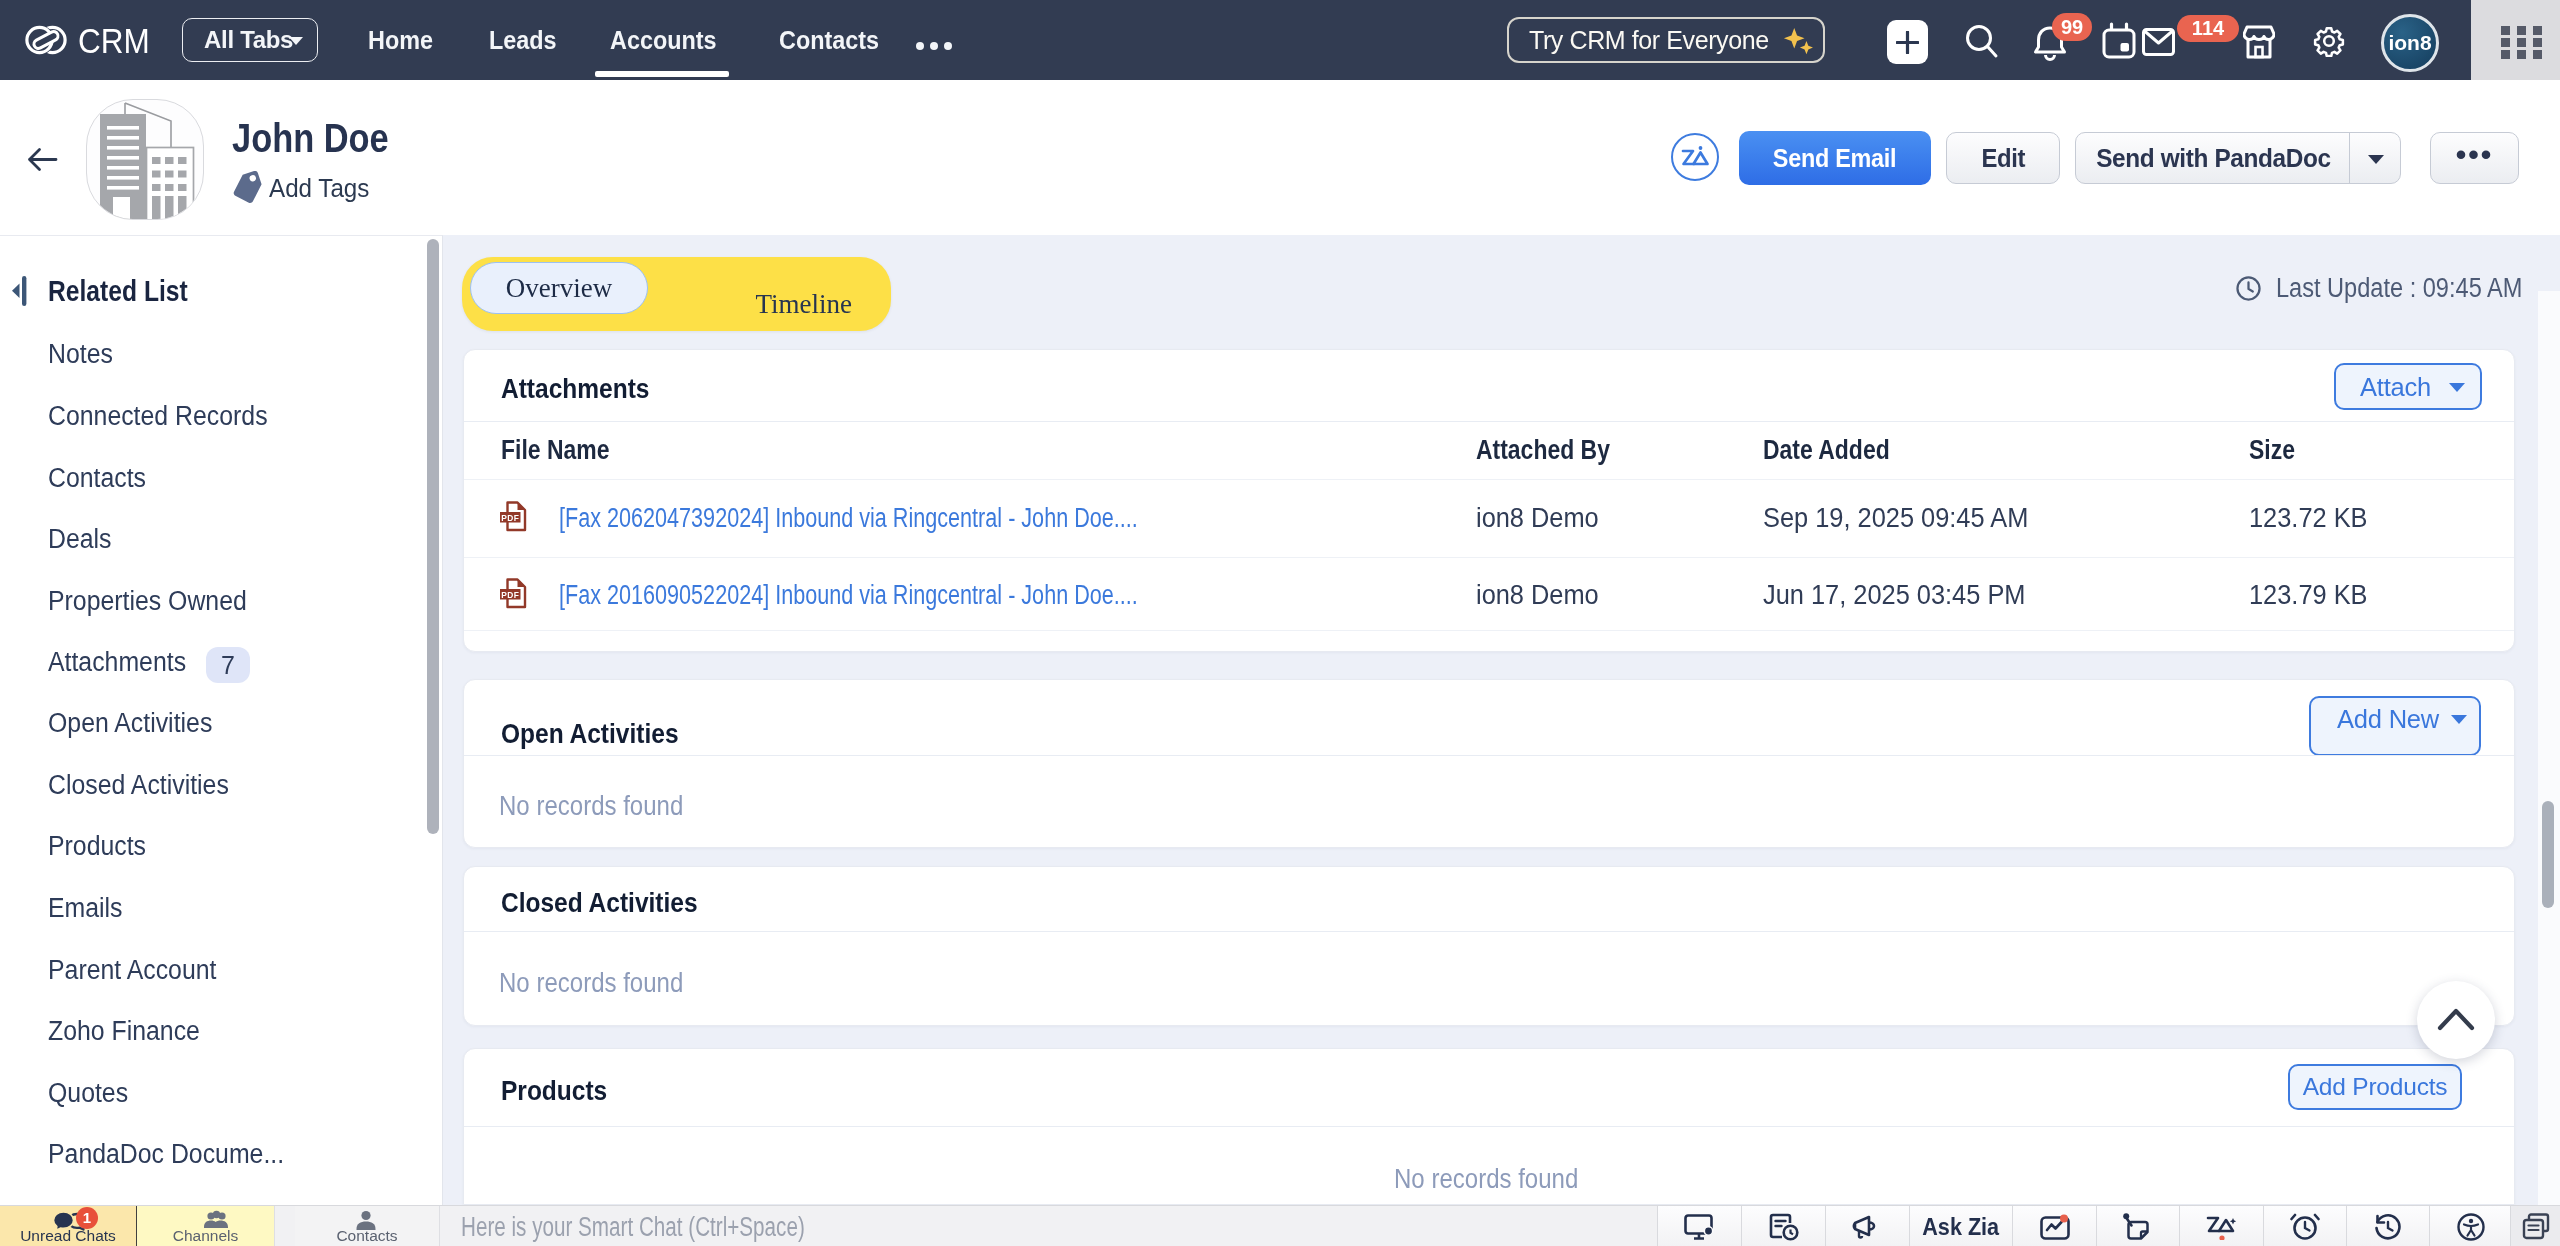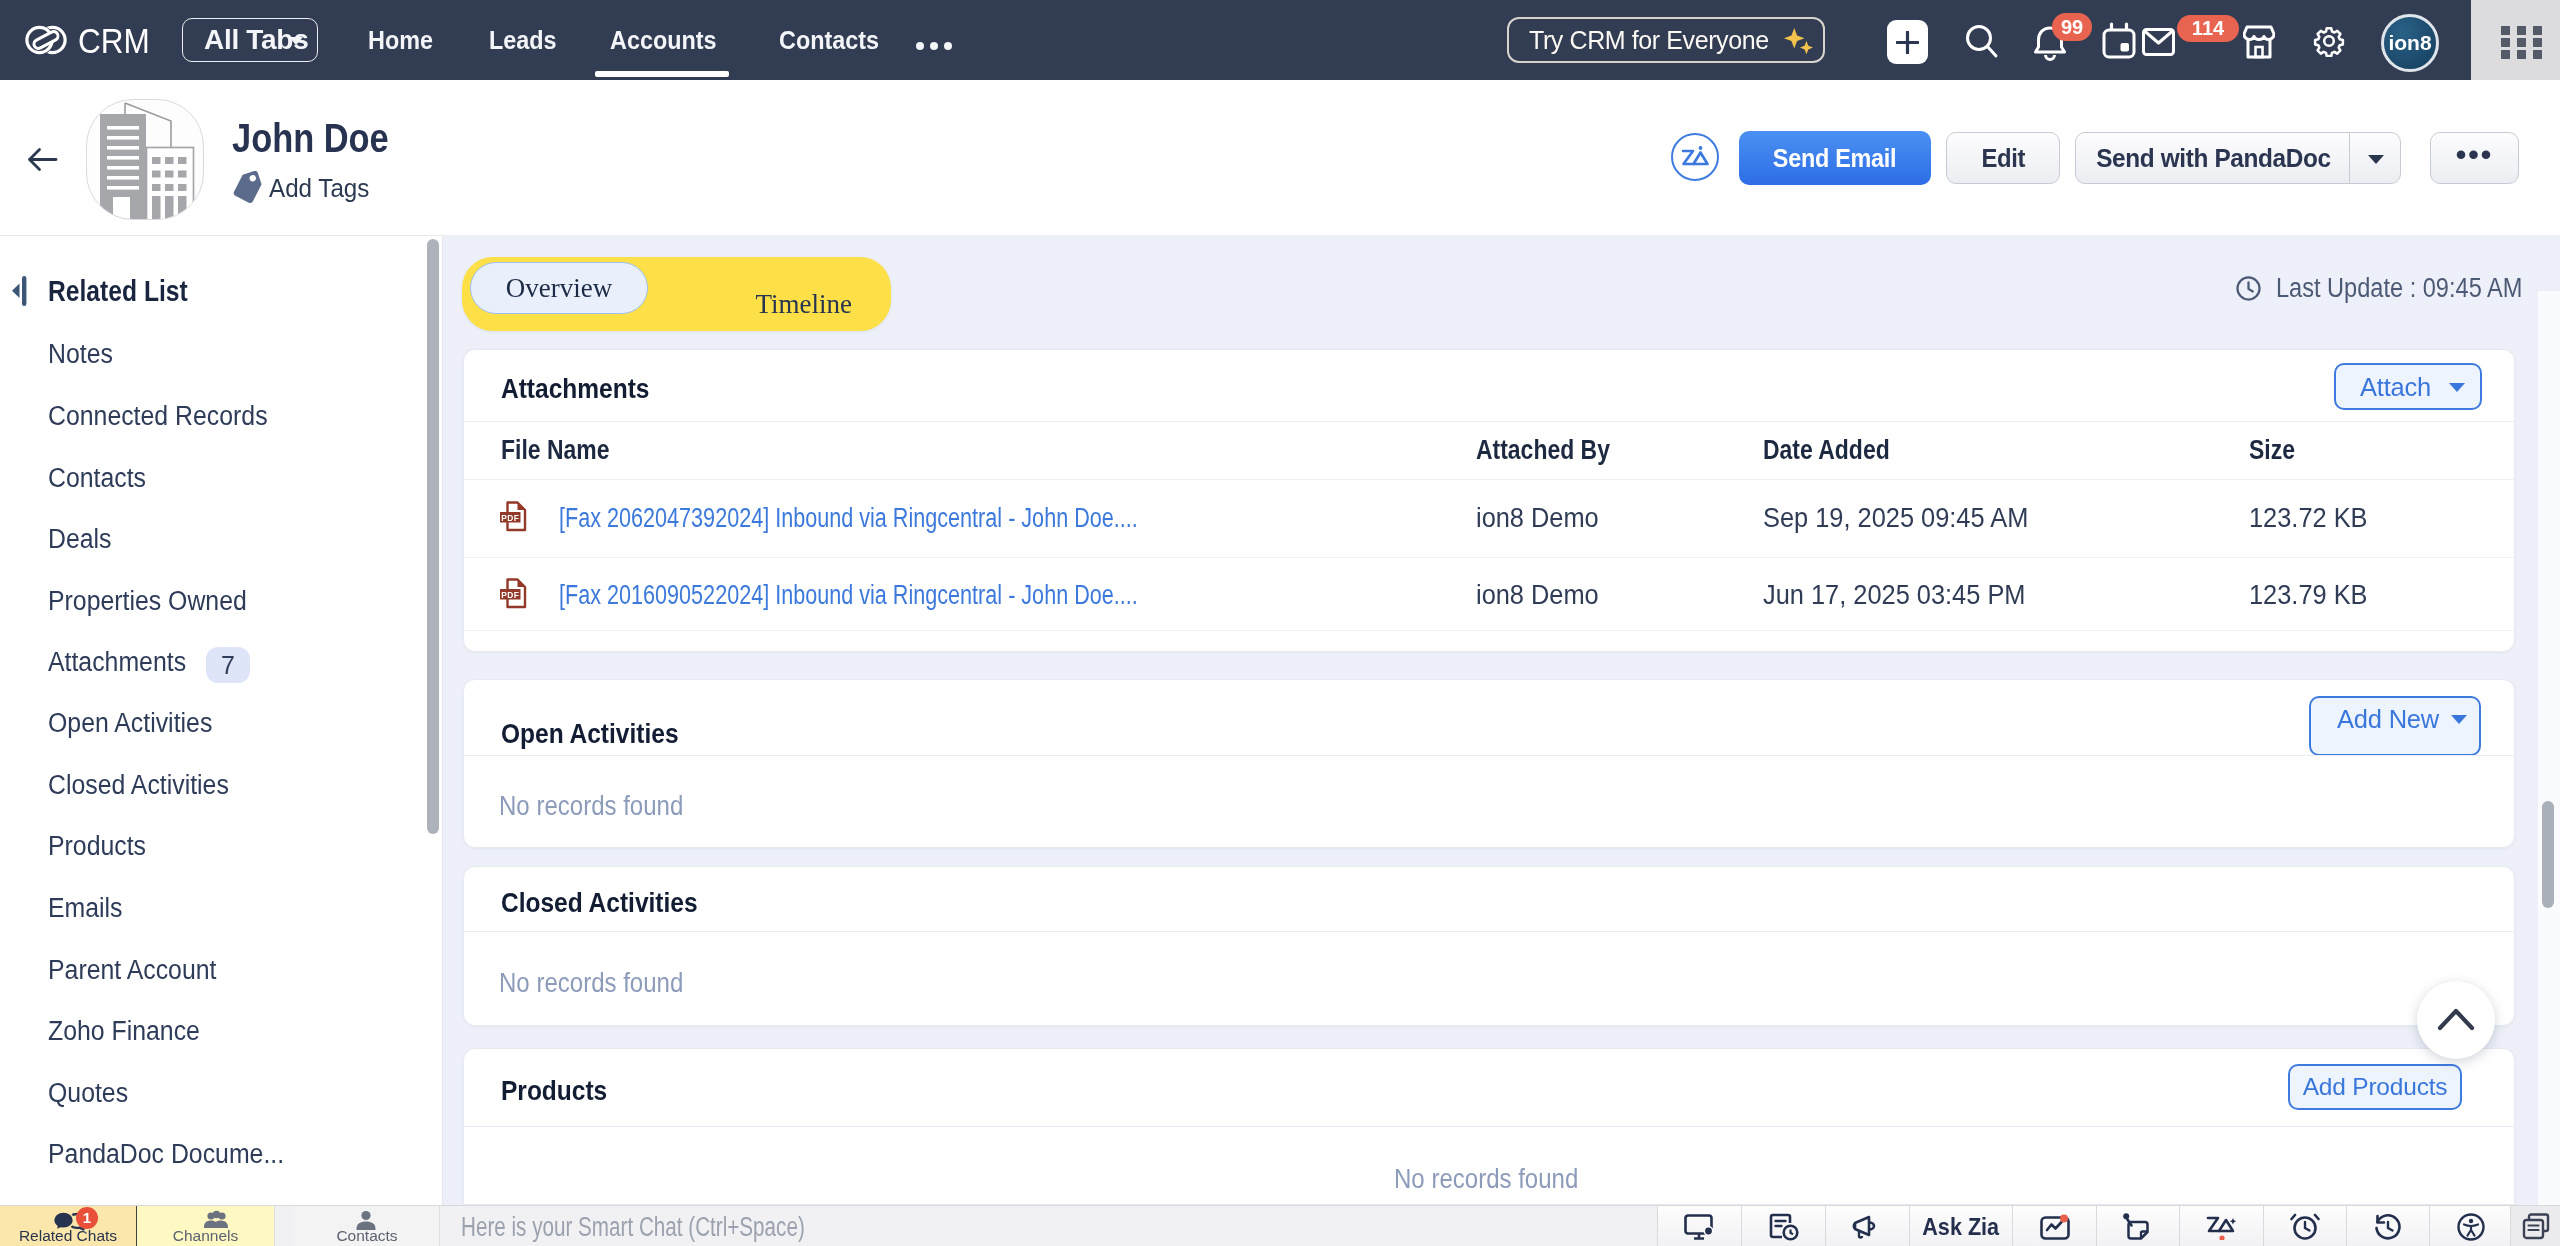--- a/index.html
+++ b/index.html
@@ -3,21 +3,21 @@
 <meta charset="utf-8">
 <style>
 * { margin:0; padding:0; box-sizing:border-box; }
 html,body { width:2560px; height:1246px; overflow:hidden; }
 body { font-family:"Liberation Sans", sans-serif; position:relative; background:#fff; }
 .abs { position:absolute; }
 
 #nav { position:absolute; left:0; top:0; width:2560px; height:80px; background:#323c52; }
 #nav .navlink { position:absolute; top:0; height:80px; line-height:80px; color:#f3f5f8; font-size:26px; font-weight:700; transform:scaleX(.9); transform-origin:0 50%; }
 #crmtxt { position:absolute; left:78px; top:0; height:80px; line-height:82px; color:#fff; font-size:35px; font-weight:500; transform:scaleX(.9); transform-origin:0 50%; }
-#alltabs { position:absolute; left:182px; top:18px; width:136px; height:44px; border:1.5px solid #eceef2; border-radius:10px; color:#f3f5f8; font-size:28px; font-weight:700; line-height:41px; text-align:left; padding-left:21px; letter-spacing:-.3px; white-space:nowrap; }
+#alltabs { position:absolute; left:182px; top:18px; width:136px; height:44px; border:1.5px solid #eceef2; border-radius:10px; color:#f3f5f8; font-size:24px; font-weight:700; line-height:41px; text-align:left; padding-left:21px; letter-spacing:-.3px; white-space:nowrap; }
 #alltabs .caret { position:absolute; right:14px; top:18px; width:0; height:0; border-left:7px solid transparent; border-right:7px solid transparent; border-top:8px solid #f3f5f8; }
 #acct-underline { position:absolute; left:595px; top:71px; width:134px; height:6px; background:#fff; border-radius:2px; }
 .navdots { position:absolute; left:916px; top:36px; }
 .navdots span { display:inline-block; width:8px; height:8px; border-radius:50%; background:#f3f5f8; margin-right:6px; }
 #trybtn { position:absolute; left:1507px; top:17px; width:318px; height:46px; border:2px solid rgba(243,238,226,.85); border-radius:12px; color:#fbf9f3; font-size:25px; font-weight:400; line-height:42px; padding-left:20px; letter-spacing:-.4px; white-space:nowrap; }
 .badge { position:absolute; background:#e96450; color:#fff; font-size:20px; font-weight:700; border-radius:14px; text-align:center; }
 #appgrid { position:absolute; left:2471px; top:0; width:89px; height:80px; background:#dcdcdf; }
 
 #subhead { position:absolute; left:0; top:80px; width:2560px; height:155px; background:#fff; }
 #avatar { position:absolute; left:86px; top:19px; width:118px; height:121px; border-radius:47px; background:#fdfdfe; border:1.5px solid #d9dade; overflow:hidden; }
@@ -301,21 +301,21 @@
   <div id="sbthumb"></div>
 </div>
 <div id="botbar">
 
   <div class="bottab" style="left:0;width:136px;background:#fbe7ab">
     <svg class="abs" style="left:52px;top:5px" width="36" height="24" viewBox="0 0 36 24">
       <path d="M25 3 C30 3 34 6 34 9.8 C34 12 32.8 13.8 31 15 L31.5 18.5 L27.6 16.6 C26.8 16.8 26 16.9 25 16.9 C20 16.9 16.5 14 16.5 9.8 C16.5 6 20 3 25 3 Z" fill="none" stroke="#273450" stroke-width="2.3" stroke-linejoin="round"></path>
       <path d="M11.5 1 C5.8 1 1.5 4.7 1.5 9.2 C1.5 11.7 2.8 13.8 4.8 15.3 L4.2 19.3 L8.6 17.1 C9.5 17.3 10.5 17.4 11.5 17.4 C17.2 17.4 21.5 13.7 21.5 9.2 C21.5 4.7 17.2 1 11.5 1 Z" fill="#273450" stroke="#fbe7ab" stroke-width="1.6"></path>
     </svg>
     <div class="abs" style="left:76px;top:1px;width:22px;height:22px;border-radius:50%;background:#e8503a;color:#fff;font-size:15px;font-weight:700;text-align:center;line-height:22px">1</div>
-    <div class="lbl" style="color:#273450">Related Chats</div>
+    <div class="lbl" style="color:#273450">Unread Chats</div>
   </div>
 
   <div class="bottab" style="left:136px;width:139px;background:#fef9c3;border-left:1px solid #404040;border-right:1px solid #dedfe3">
     <svg class="abs" style="left:64px;top:4px" width="32" height="22" viewBox="0 0 32 22">
       <g fill="#6b7280">
         <circle cx="10" cy="6" r="3.6"></circle>
           <circle cx="21" cy="6" r="3.6"></circle>
           <circle cx="15.5" cy="4.5" r="3.8"></circle>
         <path d="M3 17 C3 12.5 6 10.5 10 10.5 C12 10.5 13.5 11 14.7 12 C16 11 17.5 10.5 19.5 10.5 C23.5 10.5 27 12.5 27 17 L27 18 L3 18 Z"></path>
       </g>

